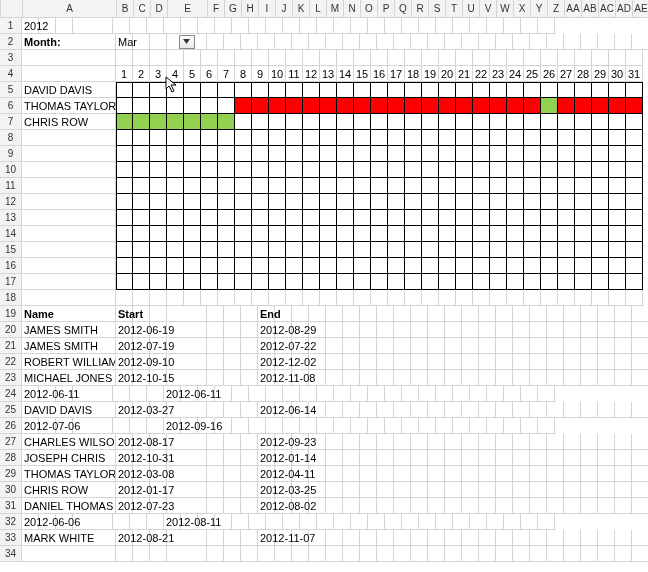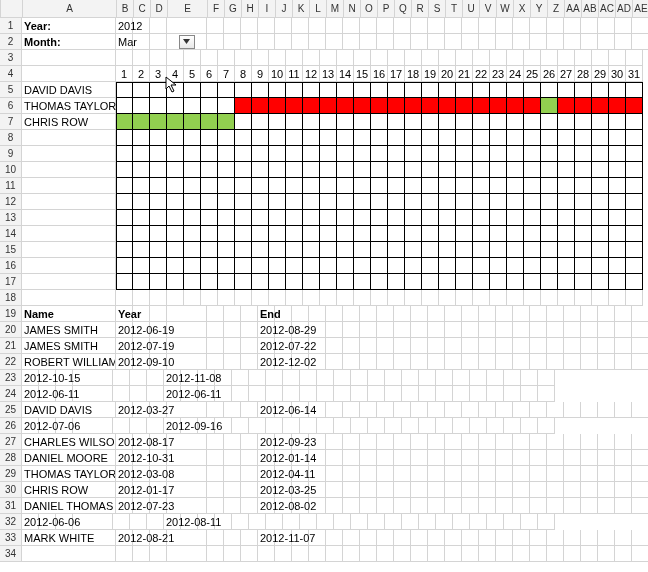--- a/index.html
+++ b/index.html
@@ -118,21 +118,20 @@
       <div class="col-header" style="width: 17px;">Y</div>
       <div class="col-header" style="width: 17px;">Z</div>
       <div class="col-header" style="width: 17px;">AA</div>
       <div class="col-header" style="width: 17px;">AB</div>
       <div class="col-header" style="width: 17px;">AC</div>
       <div class="col-header" style="width: 17px;">AD</div>
       <div class="col-header" style="width: 17px;">AE</div>
     </div>
     <div class="row">
       <div class="row-header">1</div>
-      <div class="cell noclip" style="width: 94px; font-weight: bold;">Year:</div>
       <div class="cell noclip" style="width: 17px;">2012</div>
       <div class="cell" style="width: 17px;"></div>
       <div class="cell" style="width: 17px;"></div>
       <div class="cell" style="width: 40px;"></div>
       <div class="cell" style="width: 17px;"></div>
       <div class="cell" style="width: 17px;"></div>
       <div class="cell" style="width: 17px;"></div>
       <div class="cell" style="width: 17px;"></div>
       <div class="cell" style="width: 17px;"></div>
       <div class="cell" style="width: 17px;"></div>
@@ -753,21 +752,21 @@
       <div class="cell" style="width: 17px;"></div>
       <div class="cell" style="width: 17px;"></div>
       <div class="cell" style="width: 17px;"></div>
       <div class="cell" style="width: 17px;"></div>
       <div class="cell" style="width: 17px;"></div>
       <div class="cell" style="width: 17px;"></div>
     </div>
     <div class="row">
       <div class="row-header">19</div>
       <div class="cell" style="width: 94px; font-weight: bold;">Name</div>
-      <div class="cell noclip" style="width: 17px; font-weight: bold;">Year</div>
+      <div class="cell noclip" style="width: 17px; font-weight: bold;">Start</div>
       <div class="cell" style="width: 17px;"></div>
       <div class="cell" style="width: 17px;"></div>
       <div class="cell" style="width: 40px;"></div>
       <div class="cell" style="width: 17px;"></div>
       <div class="cell" style="width: 17px;"></div>
       <div class="cell" style="width: 17px;"></div>
       <div class="cell noclip" style="width: 17px; font-weight: bold;">End</div>
       <div class="cell" style="width: 17px;"></div>
       <div class="cell" style="width: 17px;"></div>
       <div class="cell" style="width: 17px;"></div>
@@ -888,20 +887,21 @@
       <div class="cell" style="width: 17px;"></div>
       <div class="cell" style="width: 17px;"></div>
       <div class="cell" style="width: 17px;"></div>
       <div class="cell" style="width: 17px;"></div>
       <div class="cell" style="width: 17px;"></div>
       <div class="cell" style="width: 17px;"></div>
       <div class="cell" style="width: 17px;"></div>
     </div>
     <div class="row">
       <div class="row-header">23</div>
+      <div class="cell" style="width: 94px;">MICHAEL JONES</div>
       <div class="cell noclip" style="width: 17px;">2012-10-15</div>
       <div class="cell" style="width: 17px;"></div>
       <div class="cell" style="width: 17px;"></div>
       <div class="cell" style="width: 40px;"></div>
       <div class="cell" style="width: 17px;"></div>
       <div class="cell" style="width: 17px;"></div>
       <div class="cell" style="width: 17px;"></div>
       <div class="cell noclip" style="width: 17px;">2012-11-08</div>
       <div class="cell" style="width: 17px;"></div>
       <div class="cell" style="width: 17px;"></div>
@@ -1055,21 +1055,21 @@
       <div class="cell" style="width: 17px;"></div>
       <div class="cell" style="width: 17px;"></div>
       <div class="cell" style="width: 17px;"></div>
       <div class="cell" style="width: 17px;"></div>
       <div class="cell" style="width: 17px;"></div>
       <div class="cell" style="width: 17px;"></div>
       <div class="cell" style="width: 17px;"></div>
     </div>
     <div class="row">
       <div class="row-header">28</div>
-      <div class="cell" style="width: 94px;">DANIEL MOORE</div>
+      <div class="cell" style="width: 94px;">JOSEPH CHRIS</div>
       <div class="cell noclip" style="width: 17px;">2012-10-31</div>
       <div class="cell" style="width: 17px;"></div>
       <div class="cell" style="width: 17px;"></div>
       <div class="cell" style="width: 40px;"></div>
       <div class="cell" style="width: 17px;"></div>
       <div class="cell" style="width: 17px;"></div>
       <div class="cell" style="width: 17px;"></div>
       <div class="cell noclip" style="width: 17px;">2012-01-14</div>
       <div class="cell" style="width: 17px;"></div>
       <div class="cell" style="width: 17px;"></div>

